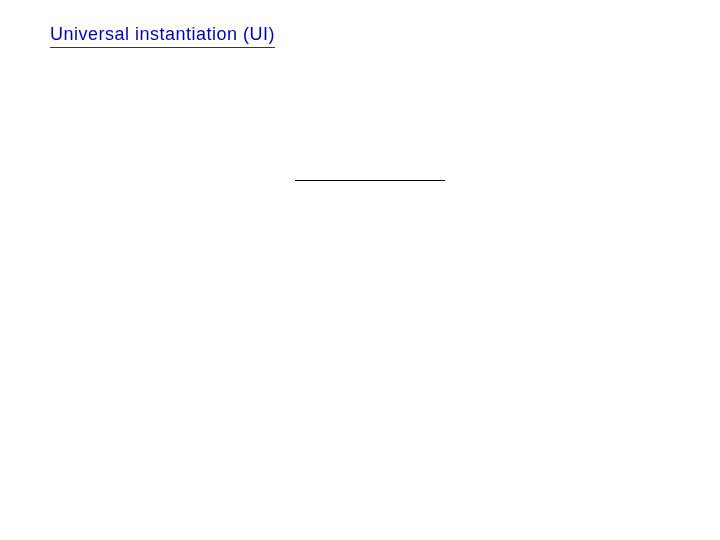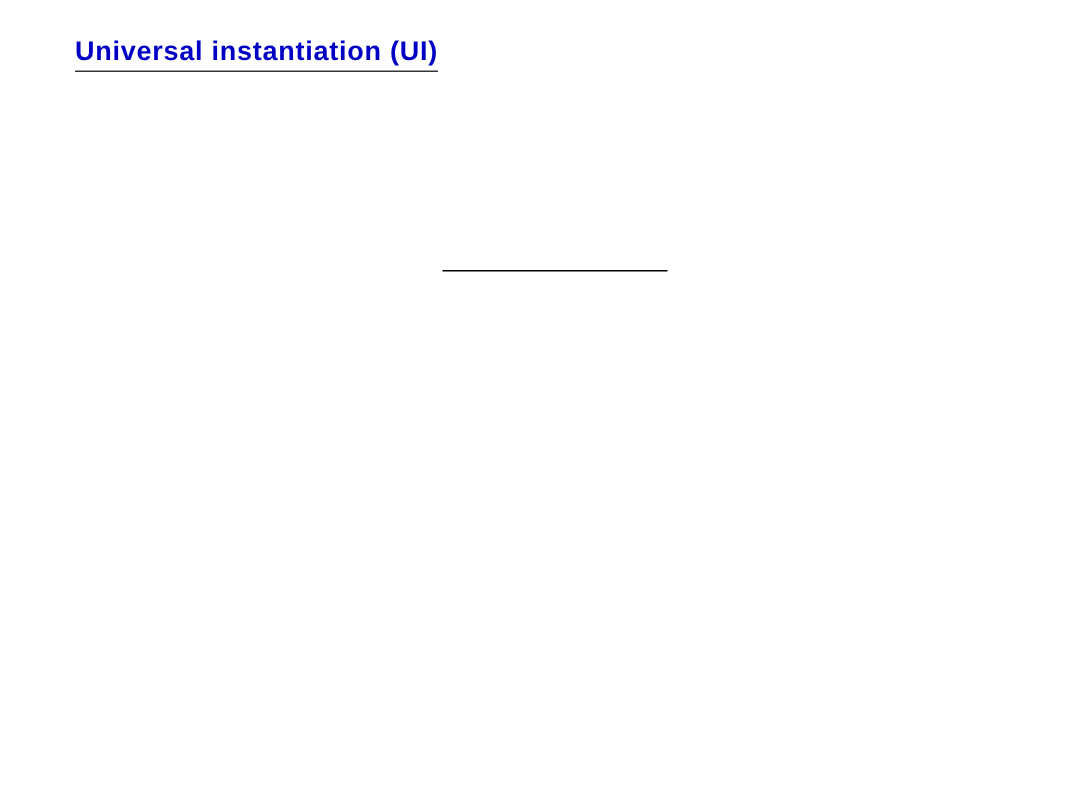--- a/index.html
+++ b/index.html
@@ -8,21 +8,21 @@
       width: 720px;
       height: 540px;
       background: #ffffff;
       font-family: Verdana, Geneva, sans-serif;
       position: relative;
     }
     .title {
       position: absolute;
       top: 24px;
       left: 50px;
-      font-weight: bold;
+      font-weight: normal;
       font-size: 18px;
       color: #0000c4;
       letter-spacing: 0.5px;
       border-bottom: 1.5px solid #353535;
       padding-bottom: 2px;
     }
     .inference-line {
       position: absolute;
       top: 180px;
       left: 295px;

